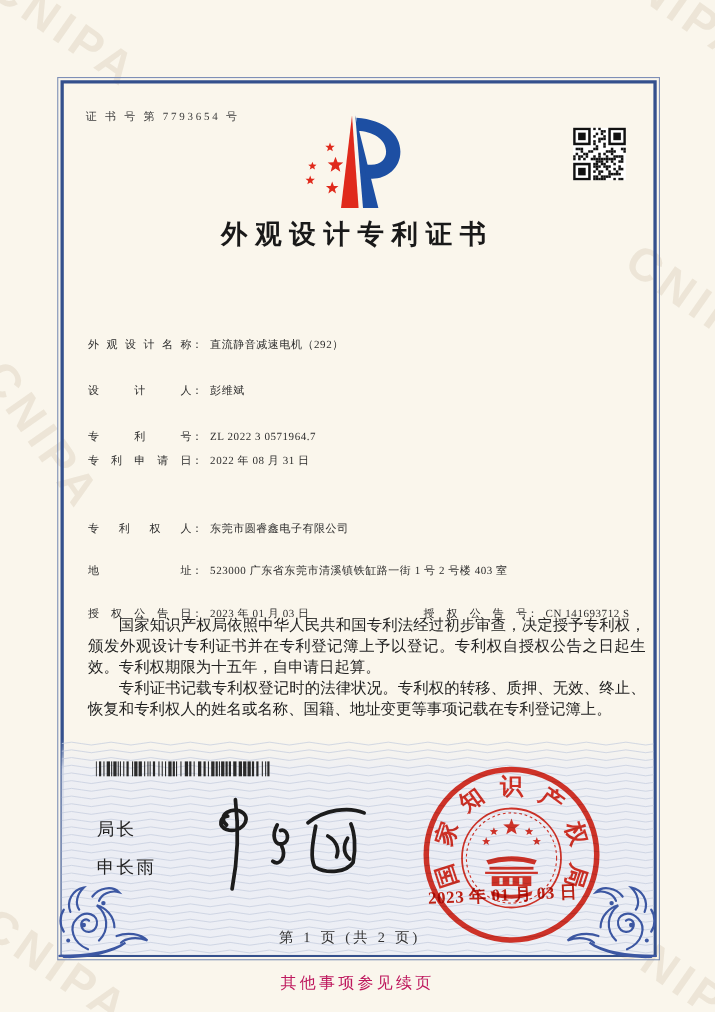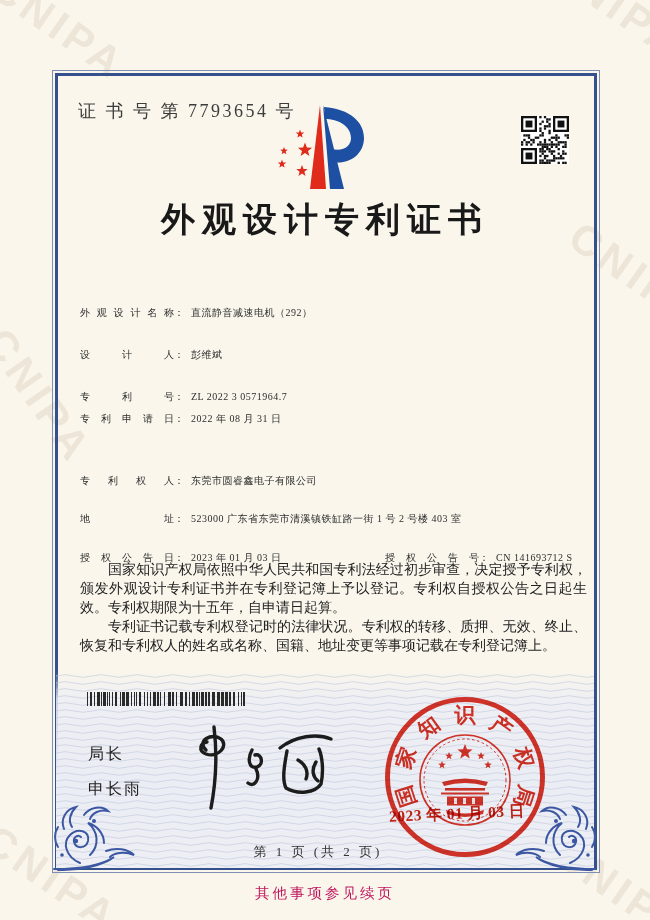--- a/index.html
+++ b/index.html
@@ -19,26 +19,26 @@
 
   
   .waveband{position:absolute;left:56px;top:672px;width:538px;height:196px;
             background:linear-gradient(180deg,rgba(238,240,246,0) 0%,rgba(236,238,245,.85) 14%,#ebedf4 55%,#edeff5 100%);}
   .waveband svg{position:absolute;left:0;top:0;}
 
   .flourish{position:absolute;width:118px;height:74px;color:#3c57a2;}
   .flourish.left{left:50px;top:799px;}
   .flourish.right{right:50px;top:799px;transform:scaleX(-1);}
 
-  .cert-no{position:absolute;left:78px;top:99px;font-size:18px;letter-spacing:2.5px;color:#3c3c3c;}
+  .cert-no{position:absolute;left:78px;top:99px;font-size:10px;letter-spacing:2.5px;color:#3c3c3c;}
   .logo{position:absolute;left:276px;top:100px;}
   .qr{position:absolute;left:521px;top:116px;}
 
   .title{position:absolute;left:0;top:197px;width:650px;text-align:center;
-         font-size:34px;font-weight:bold;letter-spacing:7px;color:#191919;}
+         font-size:24px;font-weight:bold;letter-spacing:7px;color:#191919;}
 
   .row{position:absolute;left:80px;font-size:10px;color:#2d2d2d;white-space:nowrap;margin-top:36px;}
   .row .lbl{display:inline-block;width:94px;text-align:justify;text-align-last:justify;}
   .row .colon{padding-right:7px;}
   .row .val{letter-spacing:0.5px;}
   .row .pair2{position:absolute;left:305px;top:0;}
 
   .paras{position:absolute;left:80px;top:560px;width:507px;font-size:14px;
          line-height:19px;color:#222;text-align:justify;}
   .paras p{margin:0;text-indent:2em;}

